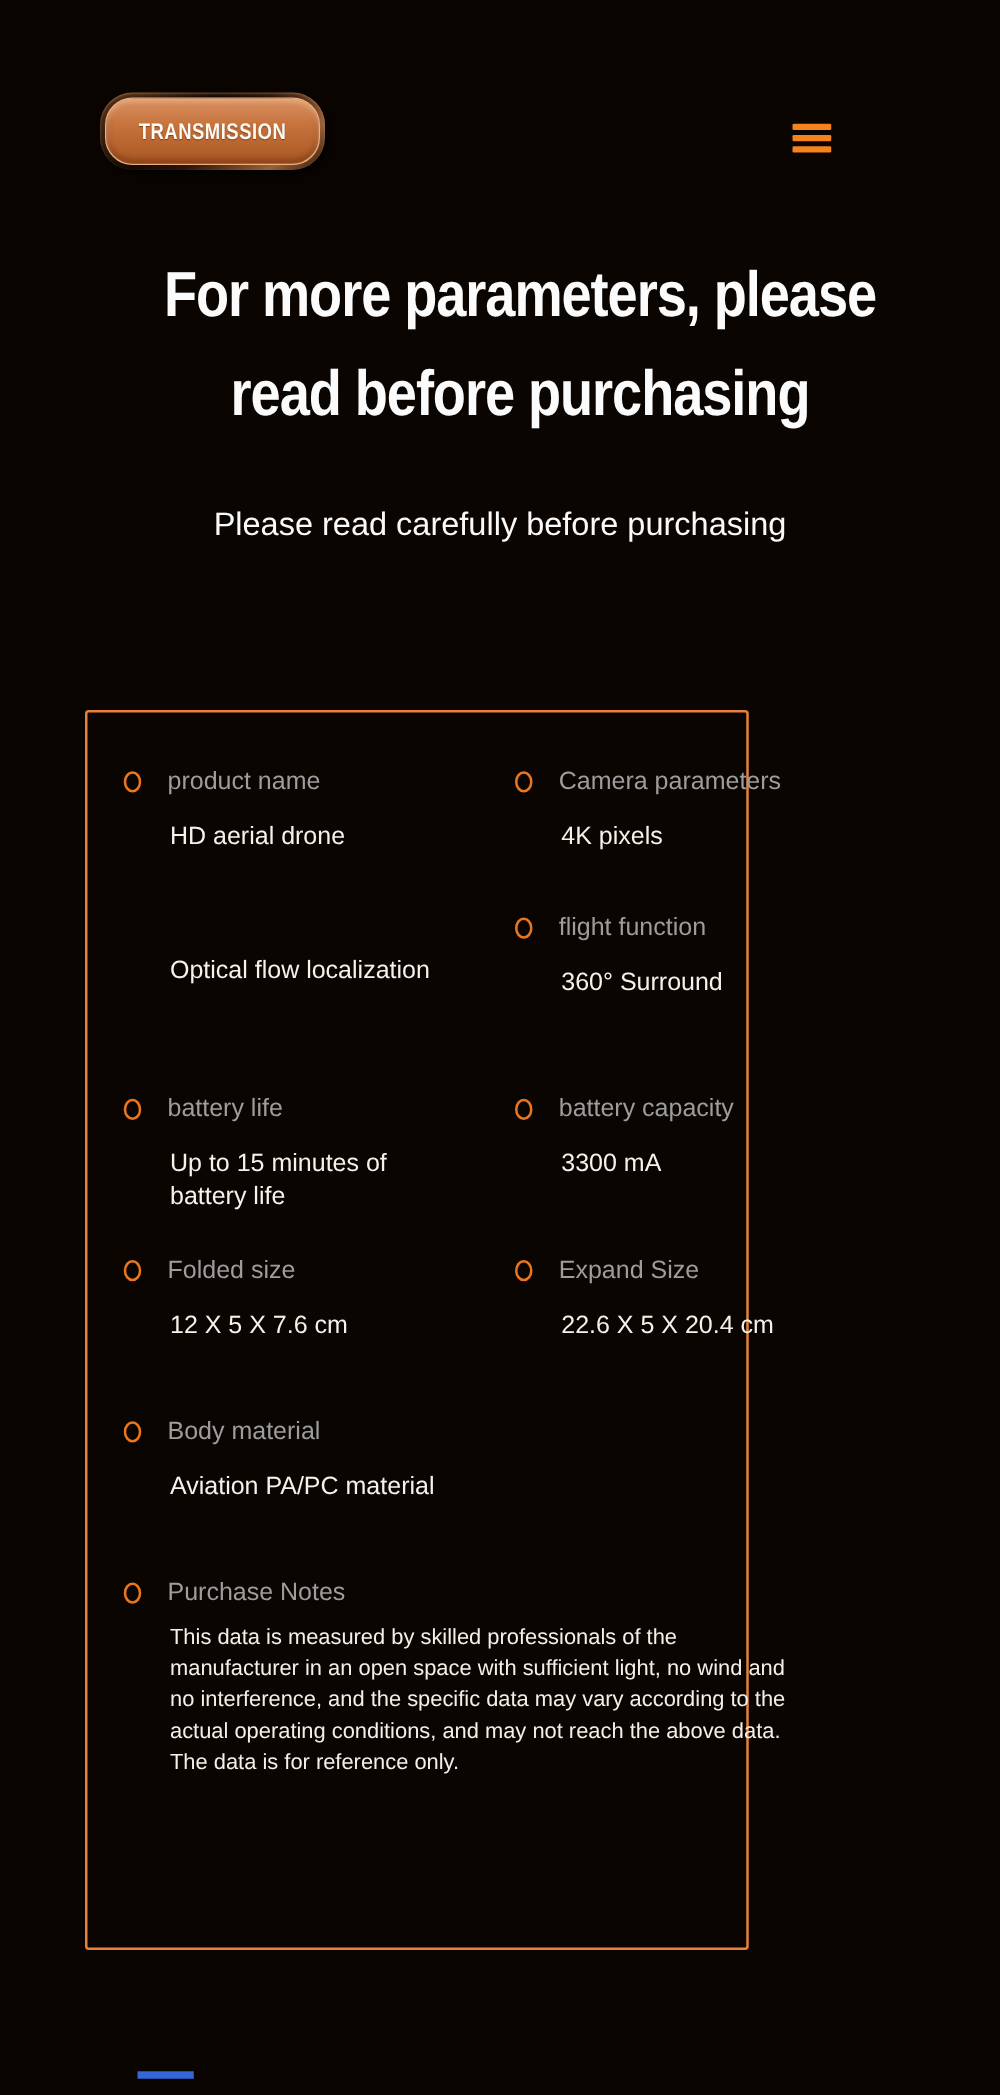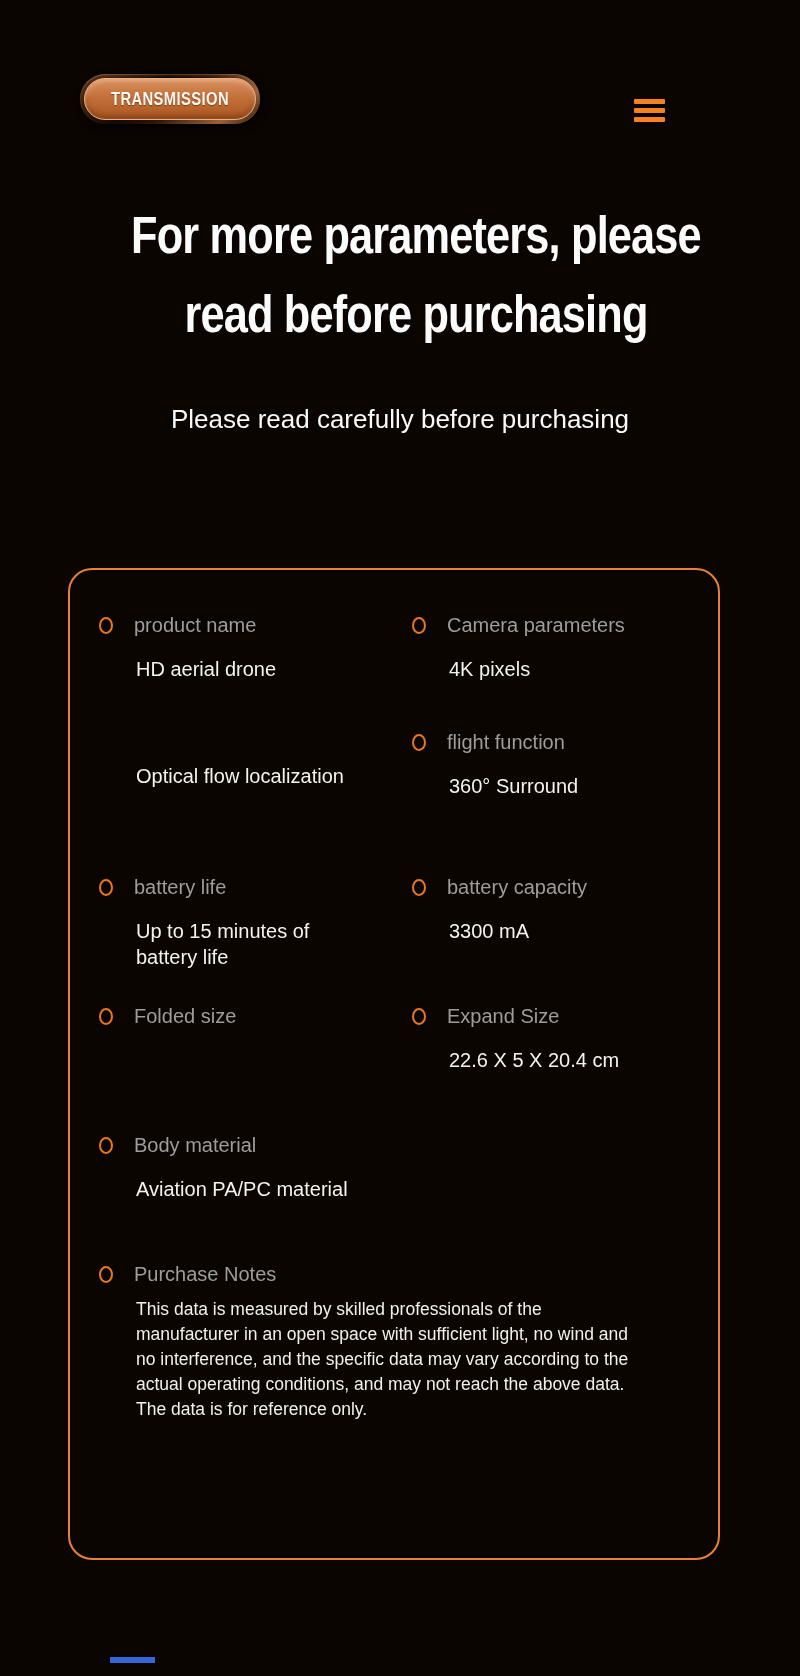--- a/index.html
+++ b/index.html
@@ -7,21 +7,21 @@
     position:relative;
     width:800px;height:1676px;
     margin:0 auto;
     background:#0b0502;
     overflow:hidden;
     font-family:"Liberation Sans", sans-serif;
   }
 
   
   .badge-outer{
-    position:absolute;left:80px;top:74px;width:180px;height:50px;
+    position:absolute;left:80px;top:74px;width:180px;height:62px;
     border-radius:26px;padding:4px;box-sizing:border-box;
     background:linear-gradient(140deg,#5a3318 0%,#120803 38%,#2a1408 55%,#9a6038 82%,#2e180a 100%);
     box-shadow:3px 3px 7px rgba(0,0,0,.85), inset 0 1px 2px rgba(255,200,150,.35);
   }
   .badge-inner{
     width:100%;height:100%;border-radius:22px;box-sizing:border-box;
     background:linear-gradient(180deg,#d9905f 0%,#c4703a 45%,#aa5722 100%);
     border:1px solid #f0ae7e;
     box-shadow:inset 0 2px 4px rgba(255,225,195,.45), inset 0 -3px 5px rgba(80,30,5,.45);
     display:flex;align-items:center;justify-content:center;
@@ -41,22 +41,22 @@
     display:block;font-size:51px;font-weight:700;letter-spacing:-1px;line-height:79px;
     transform:scaleX(.85);transform-origin:50% 50%;white-space:nowrap;
   }
   .hero-subtitle{
     position:absolute;left:0;top:405px;width:800px;text-align:center;
     color:#fafafa;font-size:26px;line-height:28px;
   }
 
   
   .spec-box{
-    position:absolute;left:68px;top:568px;width:652px;height:992px;
-    border:2px solid #e8813a;border-radius:24px;box-sizing:border-box;
+    position:absolute;left:68px;top:568px;width:531px;height:992px;
+    border:2px solid #e8813a;border-radius:3px;box-sizing:border-box;
   }
   .spec-item{position:absolute;}
   .spec-item.col-left{left:29px;width:252px;}
   .spec-item.col-right{left:342px;width:245px;}
   .spec-item.wide{width:512px;}
   .spec-head{display:flex;align-items:center;}
   .bullet{
     flex:none;width:14px;height:17px;border:2px solid #ea771d;border-radius:50%;
     margin-right:21px;box-sizing:border-box;
   }
@@ -135,20 +135,21 @@
         <span class="spec-label">battery capacity</span>
       </div>
       <div class="spec-value">3300 mA</div>
     </div>
 
     <div class="spec-item col-left" style="top:434px">
       <div class="spec-head">
         <span class="bullet"></span>
         <span class="spec-label">Folded size</span>
       </div>
+      <div class="spec-value">12 X 5 X 7.6 cm</div>
     </div>
     <div class="spec-item col-right" style="top:434px">
       <div class="spec-head">
         <span class="bullet"></span>
         <span class="spec-label">Expand Size</span>
       </div>
       <div class="spec-value">22.6 X 5 X 20.4 cm</div>
     </div>
 
     <div class="spec-item col-left wide" style="top:692px">

